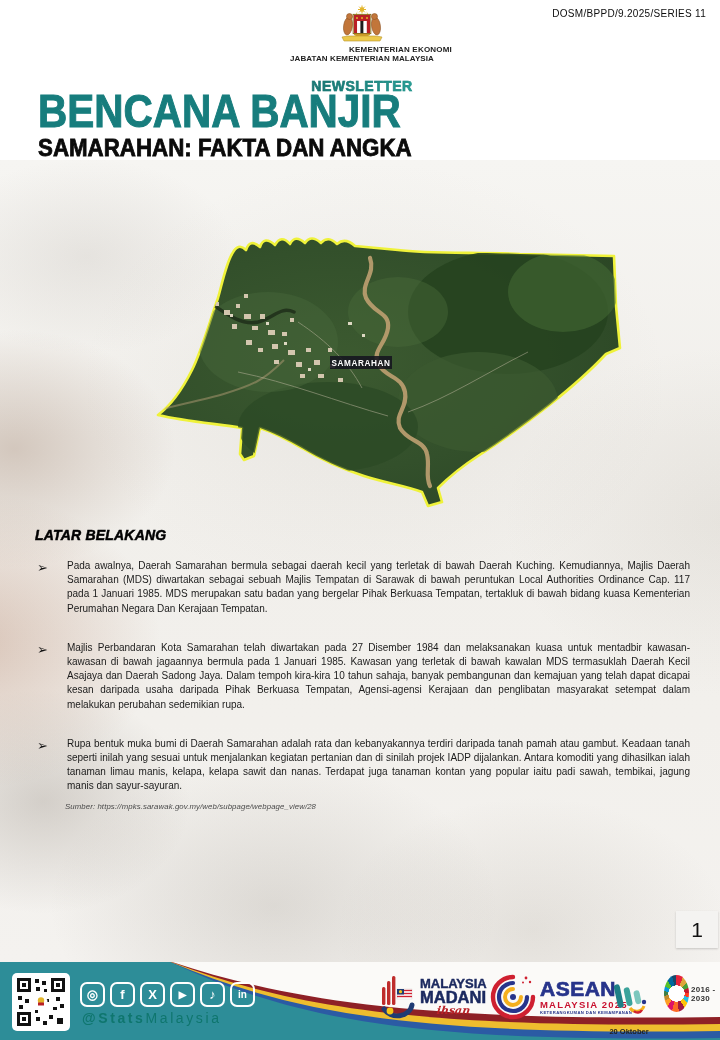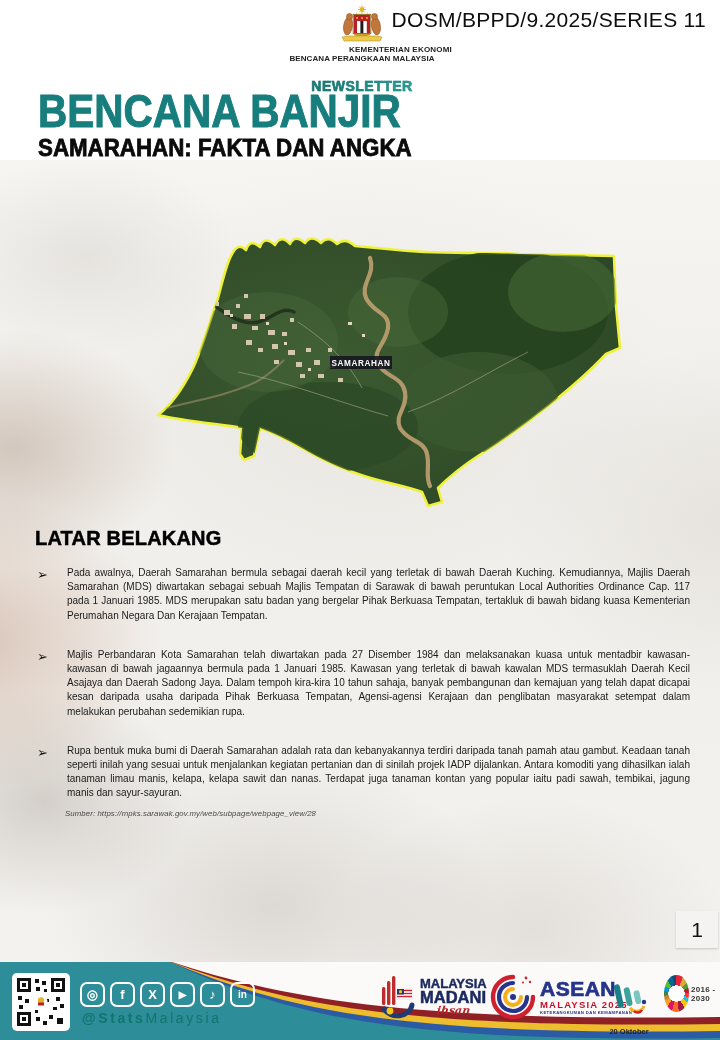--- a/index.html
+++ b/index.html
@@ -15,21 +15,21 @@
       radial-gradient(260px 210px at -3% 60%, rgba(163,102,70,.30), transparent 70%),
       radial-gradient(210px 160px at 6% 80%, rgba(122,110,98,.26), transparent 70%),
       radial-gradient(320px 210px at 38% 93%, rgba(128,120,108,.20), transparent 70%),
       radial-gradient(280px 190px at 74% 96%, rgba(140,130,114,.16), transparent 70%),
       radial-gradient(320px 250px at 101% 45%, rgba(150,140,124,.12), transparent 70%),
       radial-gradient(420px 320px at 52% 28%, rgba(158,150,138,.10), transparent 70%),
       radial-gradient(220px 140px at 12% 12%, rgba(140,130,120,.14), transparent 70%),
       linear-gradient(180deg,#f6f5f2 0%,#f1efeb 35%,#f2f0ec 70%,#f4f2ef 100%);
   }
   .series-code{
-    position:absolute;top:8px;right:14px;font-size:21px;letter-spacing:.3px;color:#0d0d0d;
+    position:absolute;top:8px;right:14px;font-size:10px;letter-spacing:.3px;color:#0d0d0d;
   }
   .masthead{position:absolute;left:272px;top:4px;width:180px;text-align:center;}
   .masthead .crest{display:block;margin:0 auto;}
   .ministry1{font-size:8px;font-weight:700;color:#222;margin-top:1px;letter-spacing:.2px;text-align:right;}
   .ministry2{font-size:8px;font-weight:600;color:#222;letter-spacing:.1px;}
   .newsletter{
     font-size:14px;font-weight:700;letter-spacing:.5px;margin-top:15px;
     background:linear-gradient(90deg,#186f6c 0%,#1b807b 40%,#2fb3a6 100%);
     -webkit-background-clip:text;background-clip:text;color:transparent;
     -webkit-text-stroke:.6px rgba(24,111,108,.35);
@@ -41,22 +41,22 @@
     -webkit-text-stroke:1px #177d7d;
   }
   .title-block h2{
     margin:2px 0 0 0;font-size:24px;line-height:1.0;font-weight:700;color:#0b0b0b;
     transform:scaleX(.93);transform-origin:left;white-space:nowrap;
     -webkit-text-stroke:.8px #0b0b0b;
   }
   .map{position:absolute;left:148px;top:202px;}
   .content{position:absolute;left:35px;top:527px;width:655px;}
   .content h3{
-    margin:0 0 16px 0;font-size:20px;font-weight:700;color:#000;
-    -webkit-text-stroke:.5px #000;letter-spacing:.2px;
+    margin:0 0 16px 0;font-size:14px;font-weight:700;color:#000;
+    -webkit-text-stroke:.5px #000;letter-spacing:.2px;font-style:italic;
   }
   .content ul{list-style:none;margin:0;padding:0;}
   .content li{position:relative;padding-left:30px;margin:0 0 25px 2px;}
   .content li .marker{position:absolute;left:0;top:1px;font-size:13px;color:#111;}
   .content li p{
     margin:0;font-size:10px;line-height:1.42;color:#1b1b1b;text-align:justify;
   }
   .source{
     margin:-16px 0 0 30px;font-size:7.8px;font-style:italic;color:#4a4a4a;letter-spacing:.1px;
   }
@@ -148,21 +148,21 @@
       <g fill="#c2763a" stroke="#8f5526" stroke-width=".6">
         <ellipse cx="10" cy="22" rx="4.4" ry="9" transform="rotate(8 10 22)"></ellipse>
         <circle cx="11.5" cy="12.5" r="3"></circle>
         <ellipse cx="38" cy="22" rx="4.4" ry="9" transform="rotate(-8 38 22)"></ellipse>
         <circle cx="36.5" cy="12.5" r="3"></circle>
       </g>
 
       <path d="M4 33 l6 -1 h28 l6 1 l-2 4 h-36 Z" fill="#ecc94b" stroke="#b8952e" stroke-width=".6"></path>
     </svg>
     <div class="ministry1">KEMENTERIAN EKONOMI</div>
-    <div class="ministry2">BENCANA PERANGKAAN MALAYSIA</div>
+    <div class="ministry2">JABATAN KEMENTERIAN MALAYSIA</div>
     <div class="newsletter">NEWSLETTER</div>
   </div>
 
   <div class="title-block">
     <h1>BENCANA BANJIR</h1>
     <h2>SAMARAHAN: FAKTA DAN ANGKA</h2>
   </div>
 
   <svg class="map" width="488" height="330" viewBox="0 0 488 330">
     <defs>

